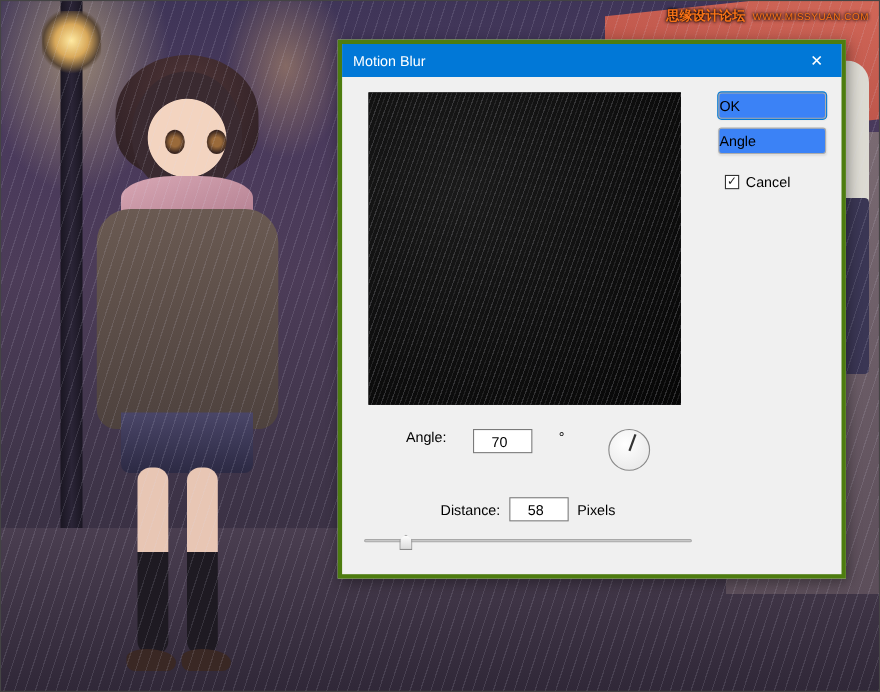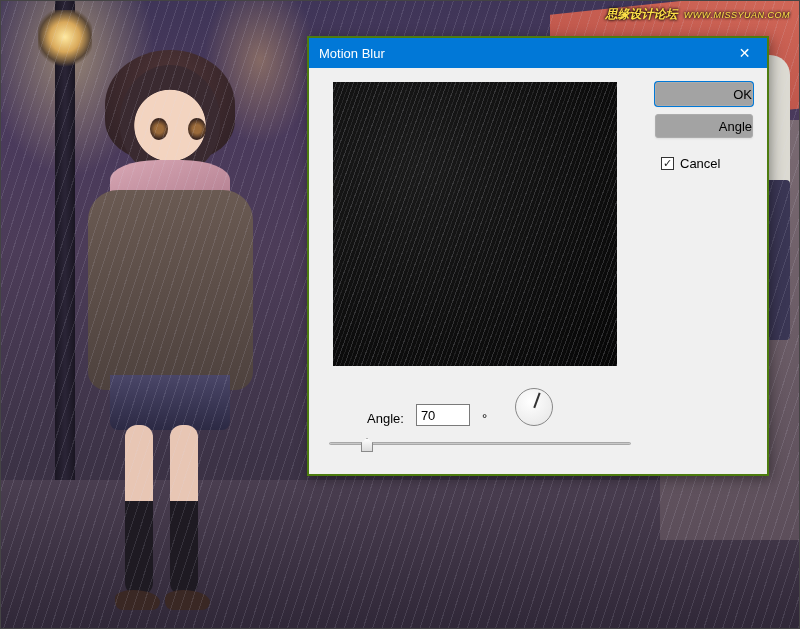--- a/index.html
+++ b/index.html
@@ -182,26 +182,25 @@
         rgba(255,255,255,0) 8px,
         rgba(220,220,240,0.12) 8px,
         rgba(220,220,240,0.12) 9px);
       pointer-events: none;
     }
     
     .watermark {
       position: absolute;
       top: 6px;
       right: 10px;
-      color: #fde047;
+      color: #f97316;
       font-size: 12px;
       font-weight: bold;
       text-shadow: 0 0 3px #000, 0 0 3px #000;
       font-family: "SimHei", sans-serif;
-      font-style: italic;
     }
     .watermark span.url {
       font-size: 9px;
       font-weight: normal;
       letter-spacing: 0.5px;
       margin-left: 3px;
     }
     
     .frame {
       position: absolute;
@@ -210,21 +209,21 @@
       pointer-events: none;
     }
 
     
     .dialog {
       position: absolute;
       left: 307px;
       top: 36px;
       width: 462px;
       background: #f0f0f0;
-      border: 2px solid #4d7c0f;
+      border: 4px solid #4d7c0f;
       box-shadow: 2px 3px 12px rgba(0,0,0,0.4);
     }
     .titlebar {
       background: #0178d7;
       color: #fff;
       height: 30px;
       display: flex;
       align-items: center;
       padding: 0 0 0 10px;
       font-size: 13px;
@@ -250,29 +249,29 @@
       flex: 1;
     }
     .right-col {
       width: 98px;
       display: flex;
       flex-direction: column;
       gap: 8px;
       align-items: stretch;
     }
     .btn {
-      background: #a3a3a3;
+      background: #3b82f6;
       border: 1px solid #acacac;
       border-radius: 3px;
       height: 24px;
       font-size: 13px;
       box-shadow: 0 1px 2px rgba(0,0,0,.08);
       display: flex;
       align-items: center;
-      justify-content: flex-end;
+      justify-content: flex-start;
       cursor: pointer;
     }
     .btn.ok { box-shadow: 0 0 0 1px #0078d7, 0 1px 2px rgba(0,0,0,.08); }
     .preview-row {
       margin-top: 10px;
       display: flex;
       align-items: center;
       gap: 6px;
       padding-left: 6px;
     }
@@ -314,31 +313,31 @@
       font-size: 14px;
     }
     .zoom-row .zoom-icon {
       font-size: 15px;
       color: #333;
       display: inline-flex;
     }
     .angle-row {
       margin-top: 22px;
       display: flex;
-      align-items: flex-end;
-      gap: 12px;
+      align-items: flex-start;
+      gap: 24px;
       padding-left: 44px;
     }
     .text-input {
       width: 54px;
       height: 22px;
       border: 1px solid #7a7a7a;
       background: #fff;
       font-size: 13px;
-      padding: 0 4px;
+      padding: 0 16px;
       text-align: left;
     }
     .angle-dial {
       width: 38px;
       height: 38px;
       border: 1px solid #888;
       border-radius: 50%;
       background: radial-gradient(circle at 40% 35%, #fff, #e4e4e4);
       position: relative;
       margin-left: 16px;
@@ -428,20 +427,25 @@
     <div class="left-col">
       <div class="preview-box"></div>
       <div class="angle-row">
         <span>Angle:</span>
         <input class="text-input" value="70" style="">
         <span>°</span>
         <div class="angle-dial">
           <div class="needle"></div>
         </div>
       </div>
+      <div class="distance-row">
+        <span>Distance:</span>
+        <input class="text-input" value="58" style="">
+        <span>Pixels</span>
+      </div>
       <div class="slider">
         <div class="slider-track"></div>
         <div class="slider-thumb"></div>
       </div>
     </div>
     <div class="right-col">
       <div class="btn ok">
         <span>OK</span>
       </div>
       <div class="btn">

